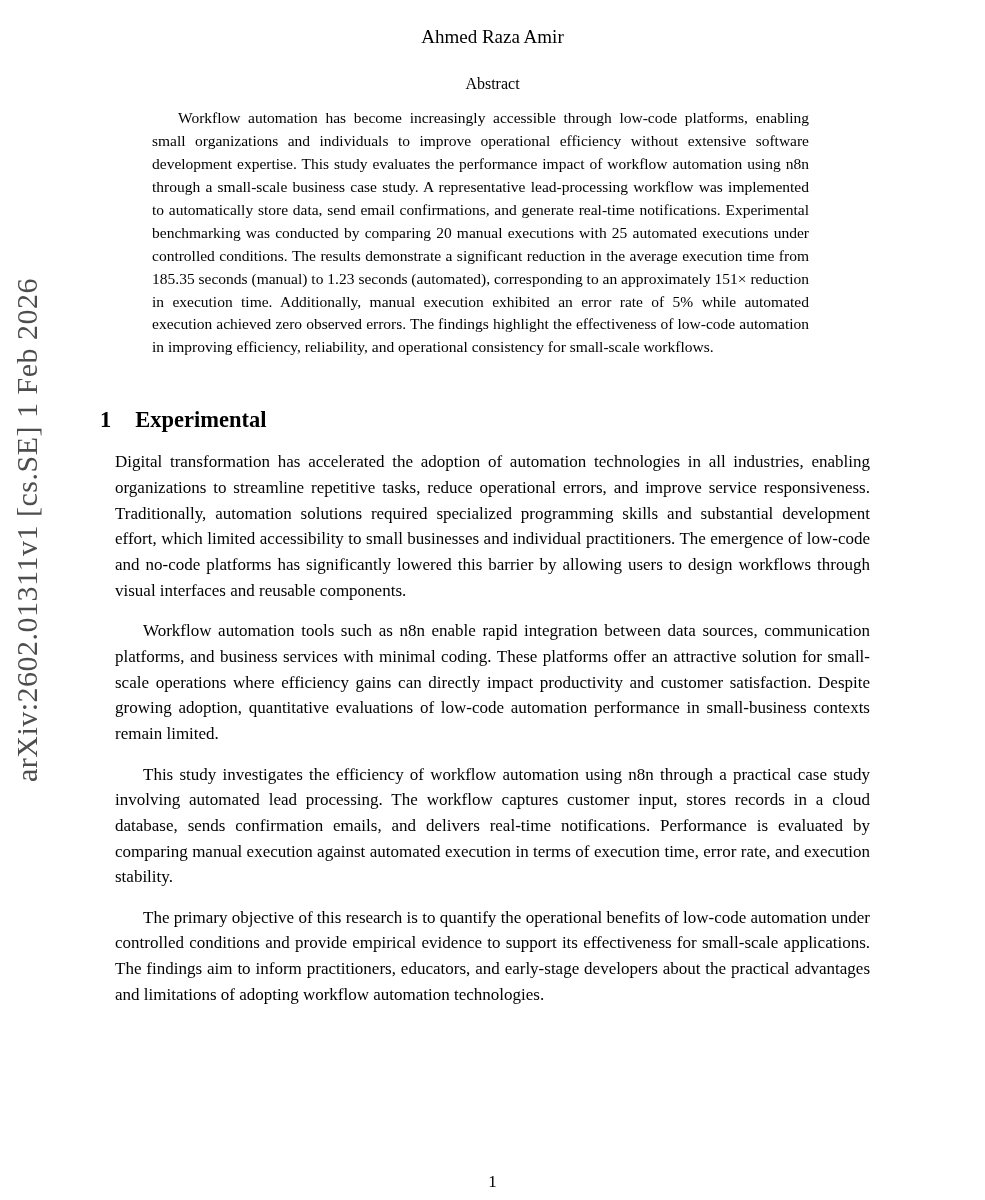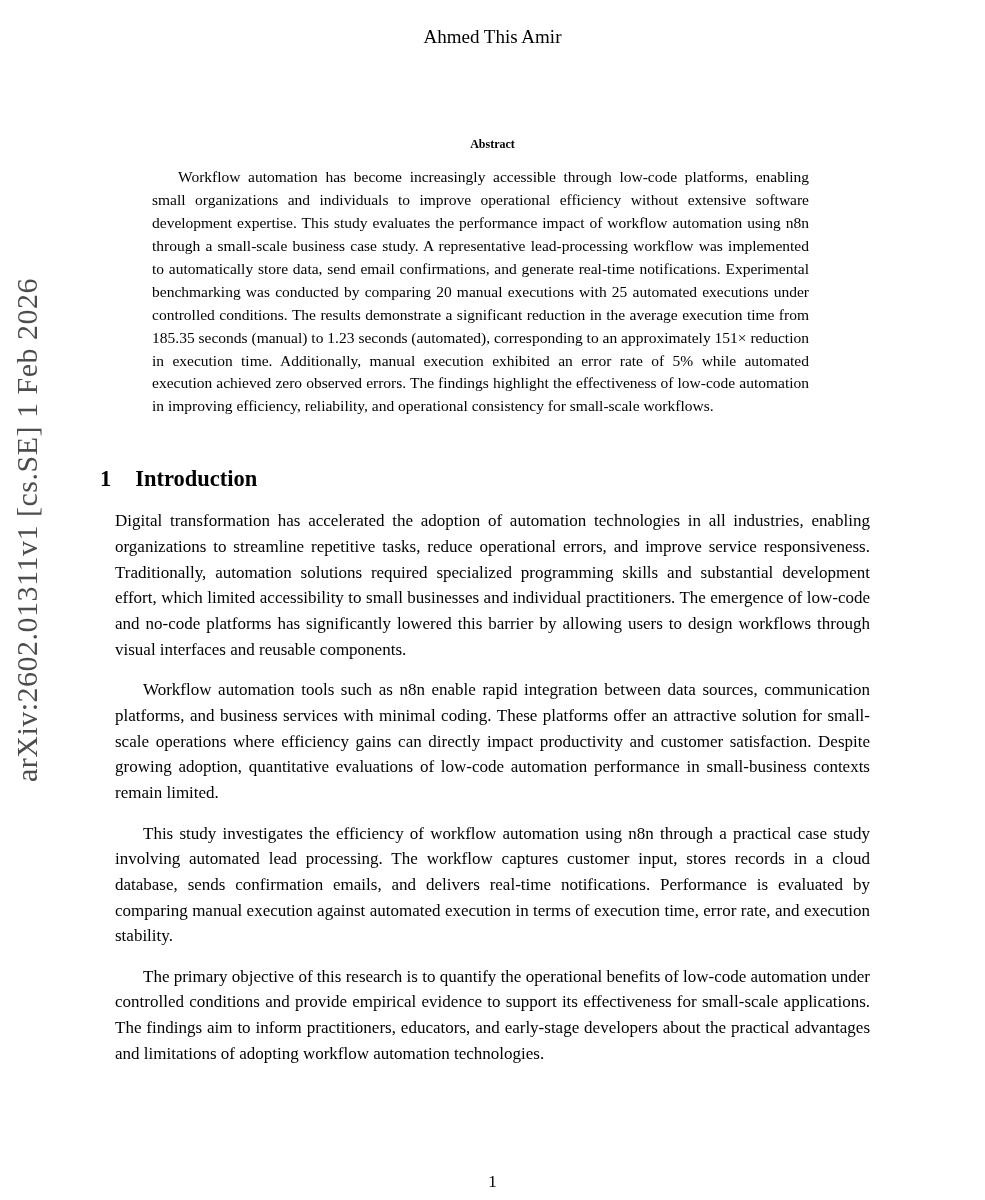--- a/index.html
+++ b/index.html
@@ -55,24 +55,24 @@
     line-height: 1.4;
   }
 
   .author {
     margin-top: 26px;
     text-align: center;
     font-size: 19px;
   }
 
   .abstract-heading {
-    margin-top: 89px;
+    margin-top: 27px;
     text-align: center;
-    font-size: 12px;
-    font-weight: bold;
+    font-size: 16px;
+    font-weight: normal;
   }
 
   .abstract-text {
     margin: 14px 76px 0 52px;
     font-size: 15.5px;
     line-height: 1.48;
     text-align: justify;
     text-indent: 26px;
   }
 
@@ -112,28 +112,28 @@
 </head>
 <body>
 
 <div class="page">
 
   <div class="arxiv-watermark">arXiv:2602.01311v1  [cs.SE]  1 Feb 2026</div>
 
   <div class="content">
 
 
-    <div class="author">Ahmed This Amir</div>
+    <div class="author">Ahmed Raza Amir</div>
 
     <div class="abstract-heading">Abstract</div>
 
     <p class="abstract-text">Workflow automation has become increasingly accessible through low-code platforms, enabling small organizations and individuals to improve operational efficiency without extensive software development expertise. This study evaluates the performance impact of workflow automation using n8n through a small-scale business case study. A representative lead-processing workflow was implemented to automatically store data, send email confirmations, and generate real-time notifications. Experimental benchmarking was conducted by comparing 20 manual executions with 25 automated executions under controlled conditions. The results demonstrate a significant reduction in the average execution time from 185.35 seconds (manual) to 1.23 seconds (automated), corresponding to an approximately 151× reduction in execution time. Additionally, manual execution exhibited an error rate of 5% while automated execution achieved zero observed errors. The findings highlight the effectiveness of low-code automation in improving efficiency, reliability, and operational consistency for small-scale workflows.</p>
 
     <h2 class="section-heading">
-      <span class="section-number">1</span><span>Introduction</span>
+      <span class="section-number">1</span><span>Experimental</span>
     </h2>
 
     <p class="body-paragraph first">Digital transformation has accelerated the adoption of automation technologies in all industries, enabling organizations to streamline repetitive tasks, reduce operational errors, and improve service responsiveness. Traditionally, automation solutions required specialized programming skills and substantial development effort, which limited accessibility to small businesses and individual practitioners. The emergence of low-code and no-code platforms has significantly lowered this barrier by allowing users to design workflows through visual interfaces and reusable components.</p>
 
     <p class="body-paragraph indented">Workflow automation tools such as n8n enable rapid integration between data sources, communication platforms, and business services with minimal coding. These platforms offer an attractive solution for small-scale operations where efficiency gains can directly impact productivity and customer satisfaction. Despite growing adoption, quantitative evaluations of low-code automation performance in small-business contexts remain limited.</p>
 
     <p class="body-paragraph indented">This study investigates the efficiency of workflow automation using n8n through a practical case study involving automated lead processing. The workflow captures customer input, stores records in a cloud database, sends confirmation emails, and delivers real-time notifications. Performance is evaluated by comparing manual execution against automated execution in terms of execution time, error rate, and execution stability.</p>
 
     <p class="body-paragraph indented">The primary objective of this research is to quantify the operational benefits of low-code automation under controlled conditions and provide empirical evidence to support its effectiveness for small-scale applications. The findings aim to inform practitioners, educators, and early-stage developers about the practical advantages and limitations of adopting workflow automation technologies.</p>
 

